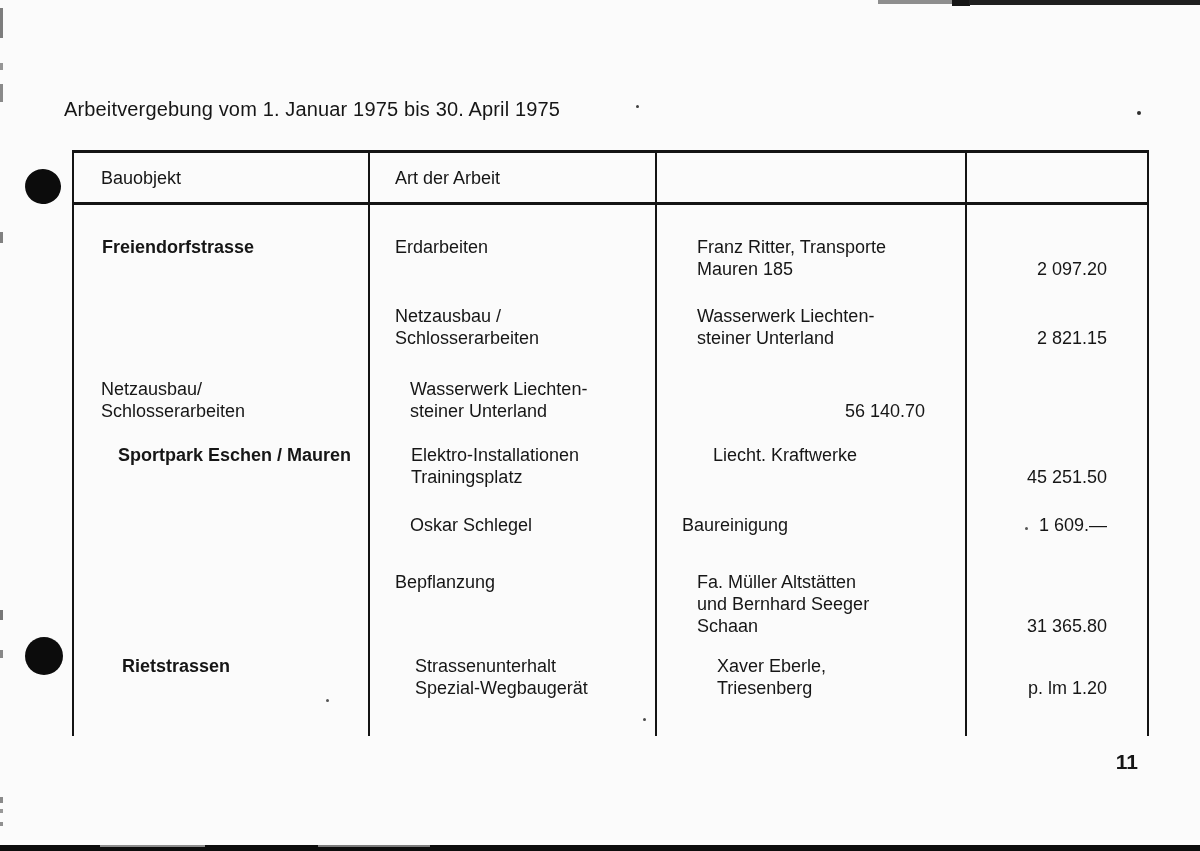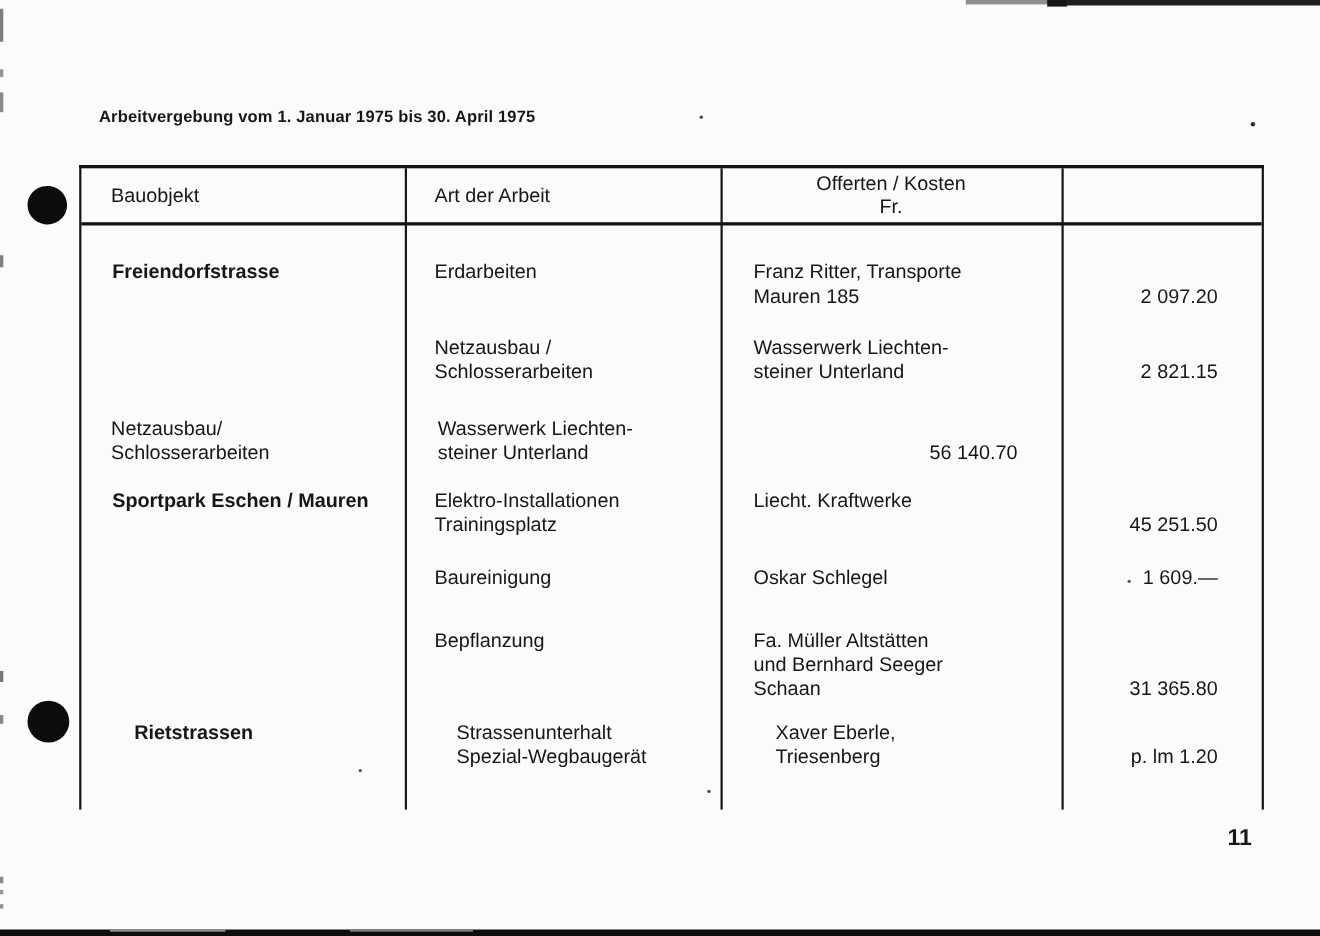--- a/index.html
+++ b/index.html
@@ -24,22 +24,22 @@
   .bar-top-b{left:952px;top:0;width:18px;height:6px;background:#161616;}
   .bar-top-c{left:969px;top:0;width:231px;height:5px;background:#1f1f1f;}
   .bar-bottom{left:0;top:845px;width:1200px;height:6px;background:#0d0d0d;}
   .bar-bottom-g1{left:100px;top:845px;width:105px;height:2px;background:#8d8d8d;}
   .bar-bottom-g2{left:318px;top:845px;width:112px;height:2px;background:#7c7c7c;}
   .edge{left:0;width:3px;}
   .dot{border-radius:50%;}
 
   
   .title{
-    position:absolute;left:90px;top:98px;
-    font-size:15px;font-weight:700;letter-spacing:.15px;
+    position:absolute;left:64px;top:98px;
+    font-size:20px;font-weight:400;letter-spacing:.15px;
     white-space:nowrap;
   }
   .pagenum{
     position:absolute;right:62px;top:750px;
     font-size:21px;font-weight:700;
   }
 
   
   .doc-table{
     position:absolute;left:72px;top:150px;
@@ -64,28 +64,28 @@
   .th.c4{padding-left:0;text-align:center;white-space:pre-line;line-height:21px;}
 
   .trow{
     position:relative;
     display:grid;grid-template-columns:294px 287px 310px 1fr;
     align-items:start;
   }
   .cell{white-space:pre-line;}
   .cell.c1{padding-left:28px;font-weight:700;}
   .cell.c2{padding-left:27px;}
-  .cell.c3{padding-left:30px;}
+  .cell.c3{padding-left:42px;}
   .cell.c4{align-self:end;text-align:right;padding-right:40px;font-variant-numeric:tabular-nums;}
 
   
   .r1{margin-top:31px;}
   .r2{margin-top:25px;}
   .r3{margin-top:29px;}
-  .r4{margin-top:22px;}
+  .r4{margin-top:22px;margin-left:16px;}
   .r5{margin-top:26px;}
   .r6{margin-top:23px;}
   .r7{margin-top:35px;}
   .r8{margin-top:18px;margin-left:20px;}
 </style>
 </head>
 <body>
 
 <div class="page">
 
@@ -118,22 +118,20 @@
   <div class="title">Arbeitvergebung vom 1. Januar 1975 bis 30. April 1975</div>
 
   <div class="doc-table">
     <div class="vline vline-1"></div>
     <div class="vline vline-2"></div>
     <div class="vline vline-3"></div>
 
     <div class="thead">
       <div class="th c1">Bauobjekt</div>
       <div class="th c2">Art der Arbeit</div>
-      <div class="th c4">Offerten / Kosten
-Fr.</div>
     </div>
 
     <div class="trow r1">
       <div class="cell c1">Freiendorfstrasse</div>
       <div class="cell c2">Erdarbeiten</div>
       <div class="cell c3">Franz Ritter, Transporte
 Mauren 185</div>
       <div class="cell c4">2 097.20</div>
     </div>
 
@@ -157,22 +155,22 @@
     <div class="trow r4">
       <div class="cell c1">Sportpark Eschen / Mauren</div>
       <div class="cell c2">Elektro-Installationen
 Trainingsplatz</div>
       <div class="cell c3">Liecht. Kraftwerke</div>
       <div class="cell c4">45 251.50</div>
     </div>
 
     <div class="trow r5">
       <div class="cell c1"></div>
+      <div class="cell c3">Oskar Schlegel</div>
       <div class="cell c2">Baureinigung</div>
-      <div class="cell c3">Oskar Schlegel</div>
       <div class="cell c4">1 609.—</div>
     </div>
 
 
     <div class="trow r7">
       <div class="cell c1"></div>
       <div class="cell c2">Bepflanzung</div>
       <div class="cell c3">Fa. Müller Altstätten
 und Bernhard Seeger
 Schaan</div>

